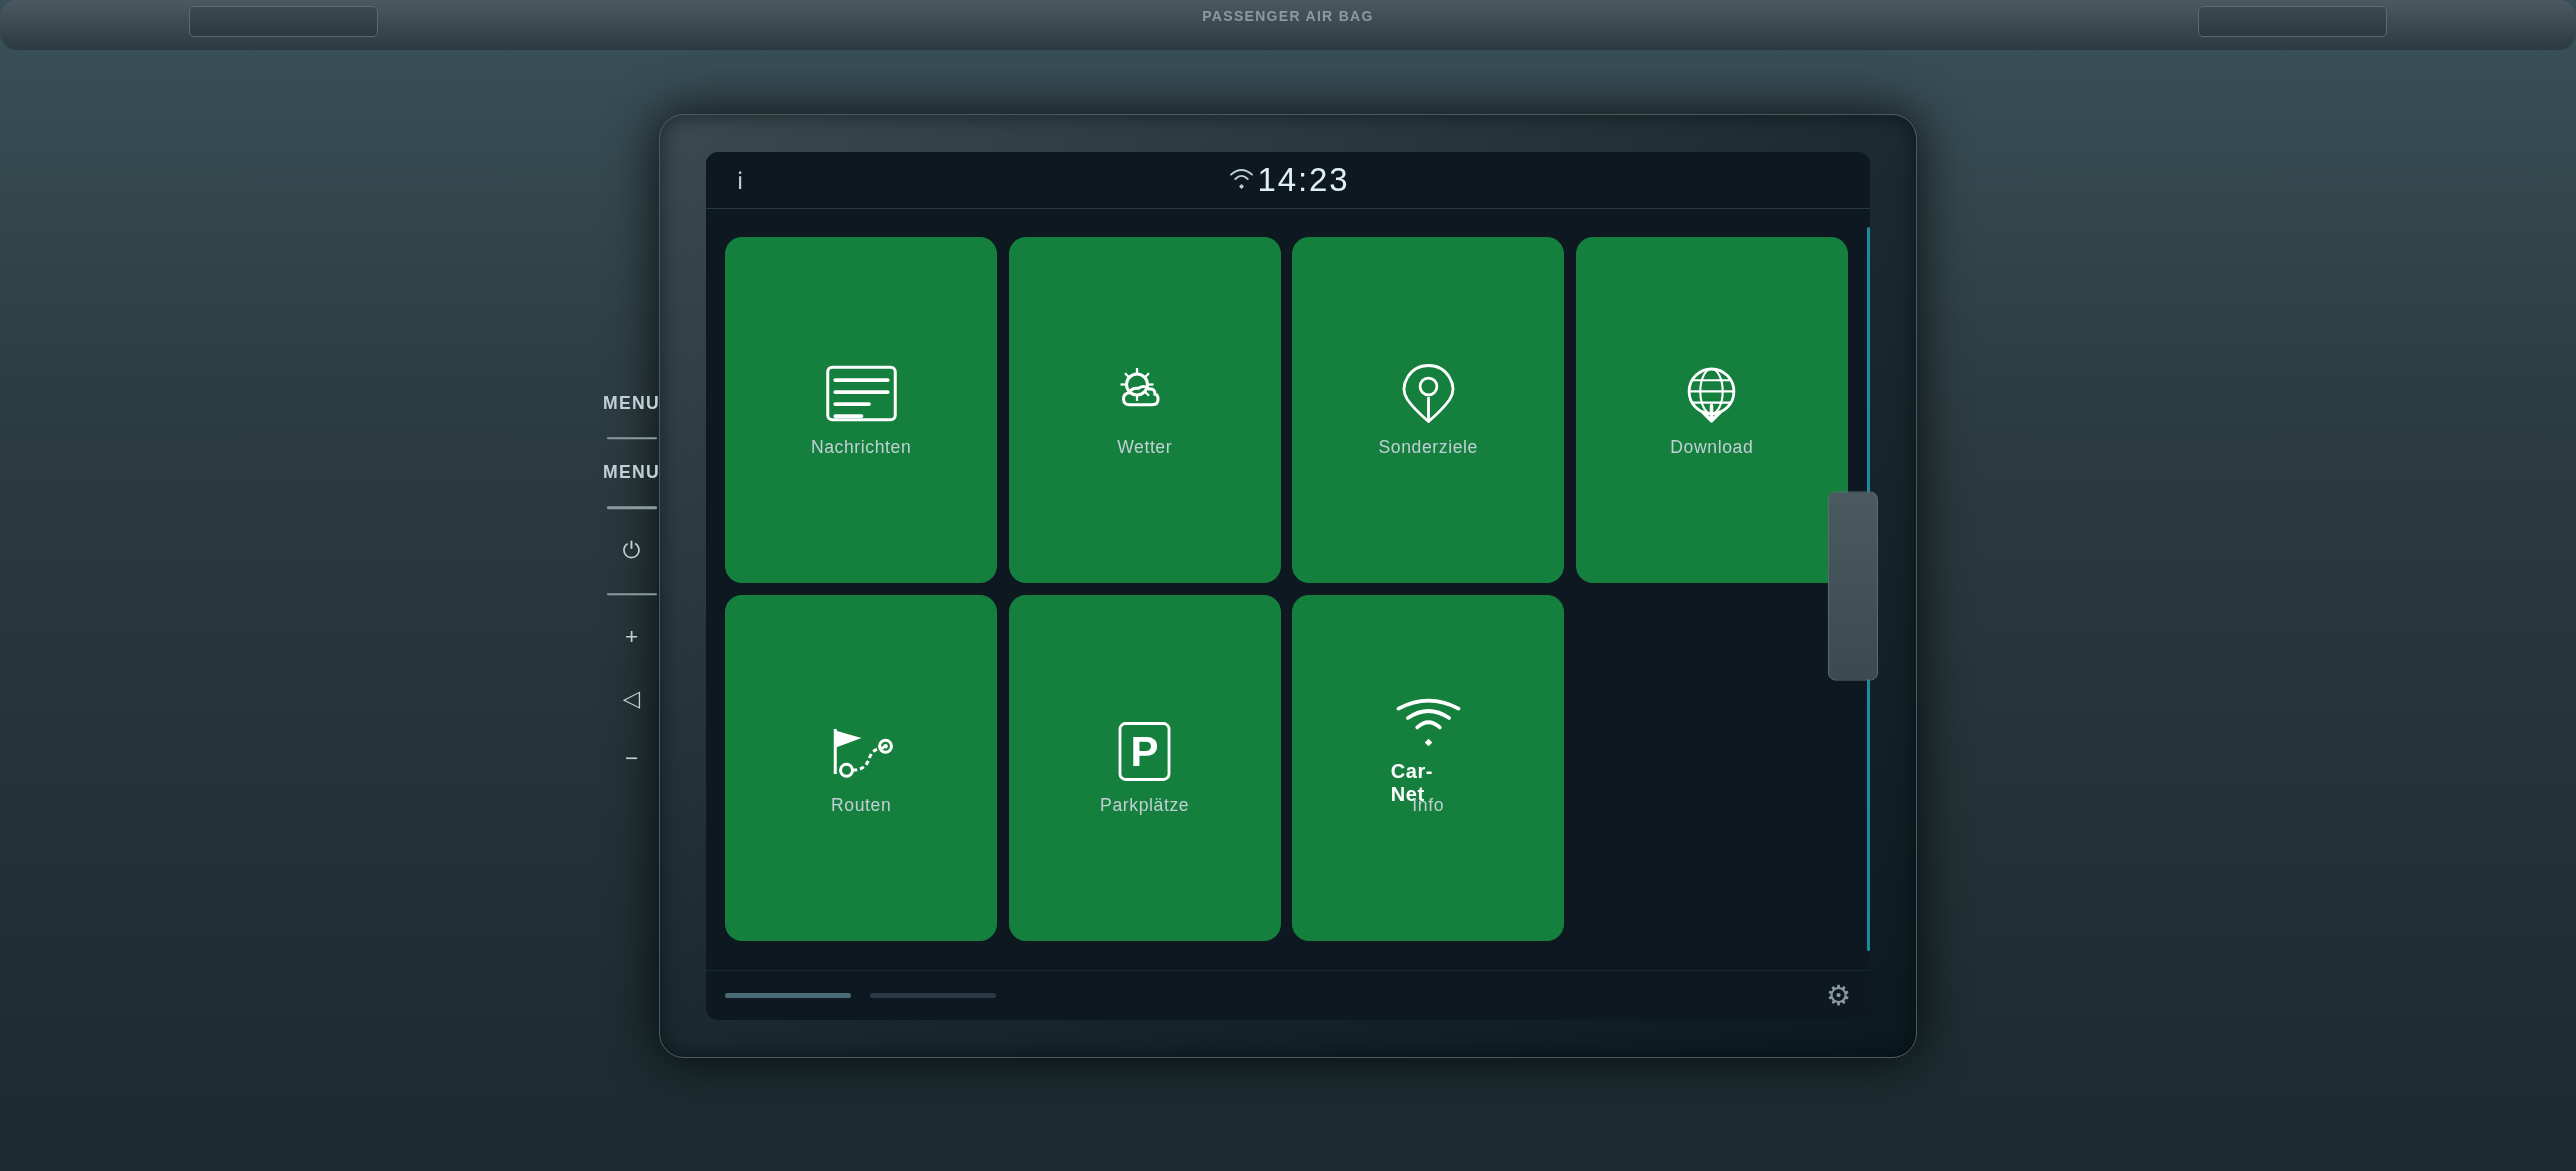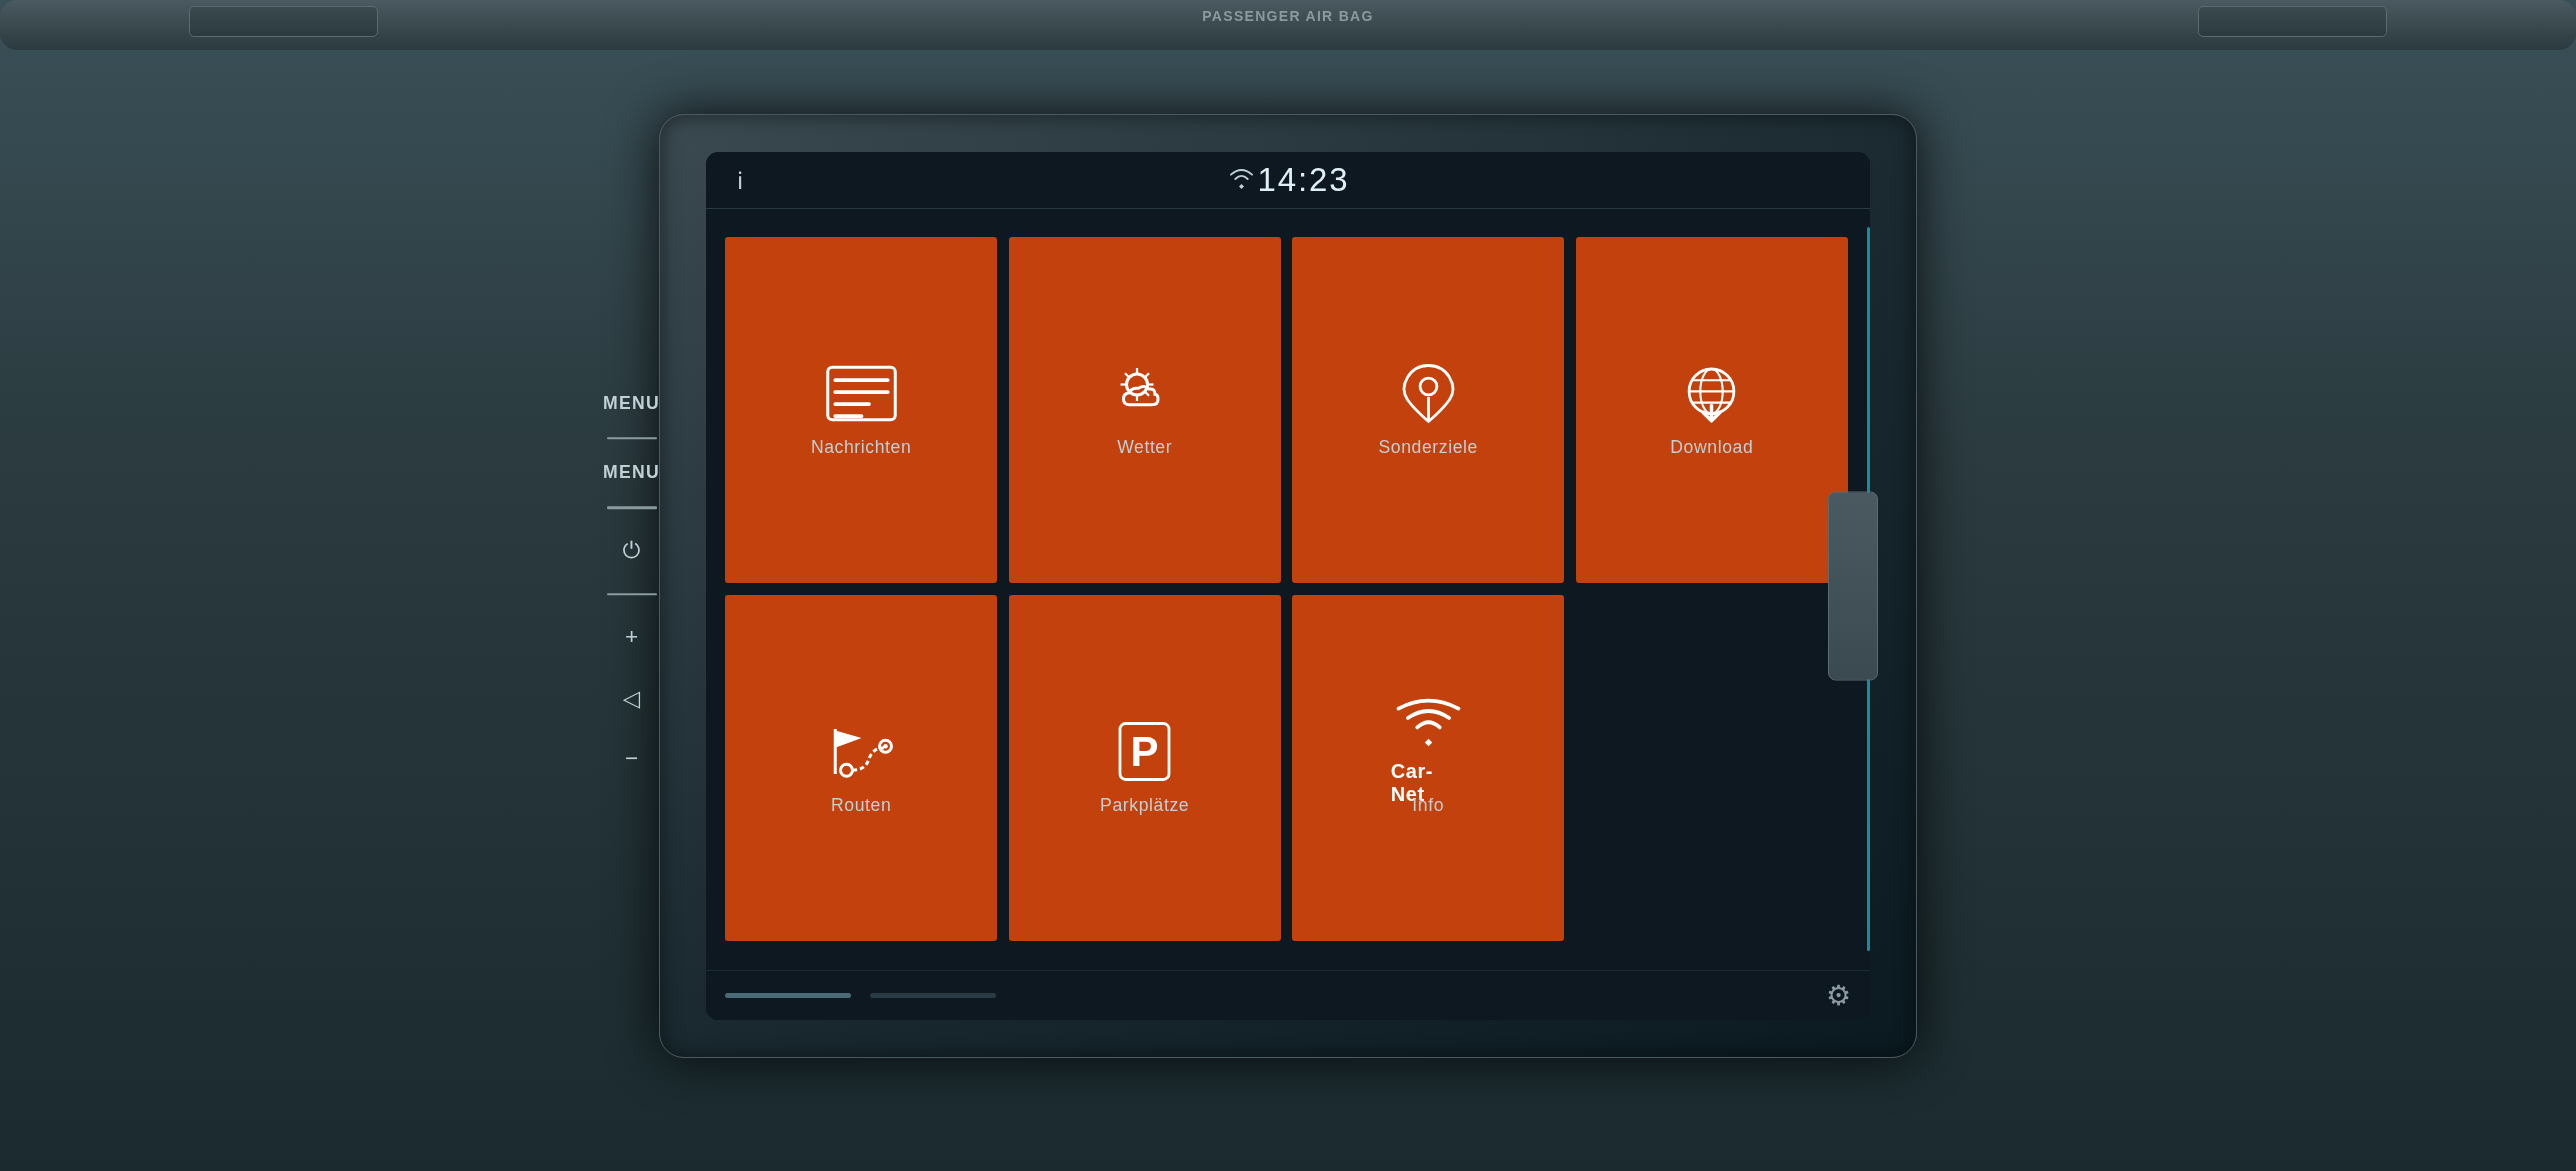--- a/index.html
+++ b/index.html
@@ -195,22 +195,22 @@
 
     .app-grid {
       display: grid;
       grid-template-columns: repeat(4, 1fr);
       grid-template-rows: repeat(2, 1fr);
       gap: 11.3px;
       flex: 1;
     }
 
     .app-tile {
-      background: #c2410c;
-      border-radius: 3px;
+      background: #15803d;
+      border-radius: 17px;
       display: flex;
       flex-direction: column;
       align-items: center;
       justify-content: center;
       gap: 12.6px;
       cursor: pointer;
       transition: background 0.2s;
       min-height: 151px;
     }
 

